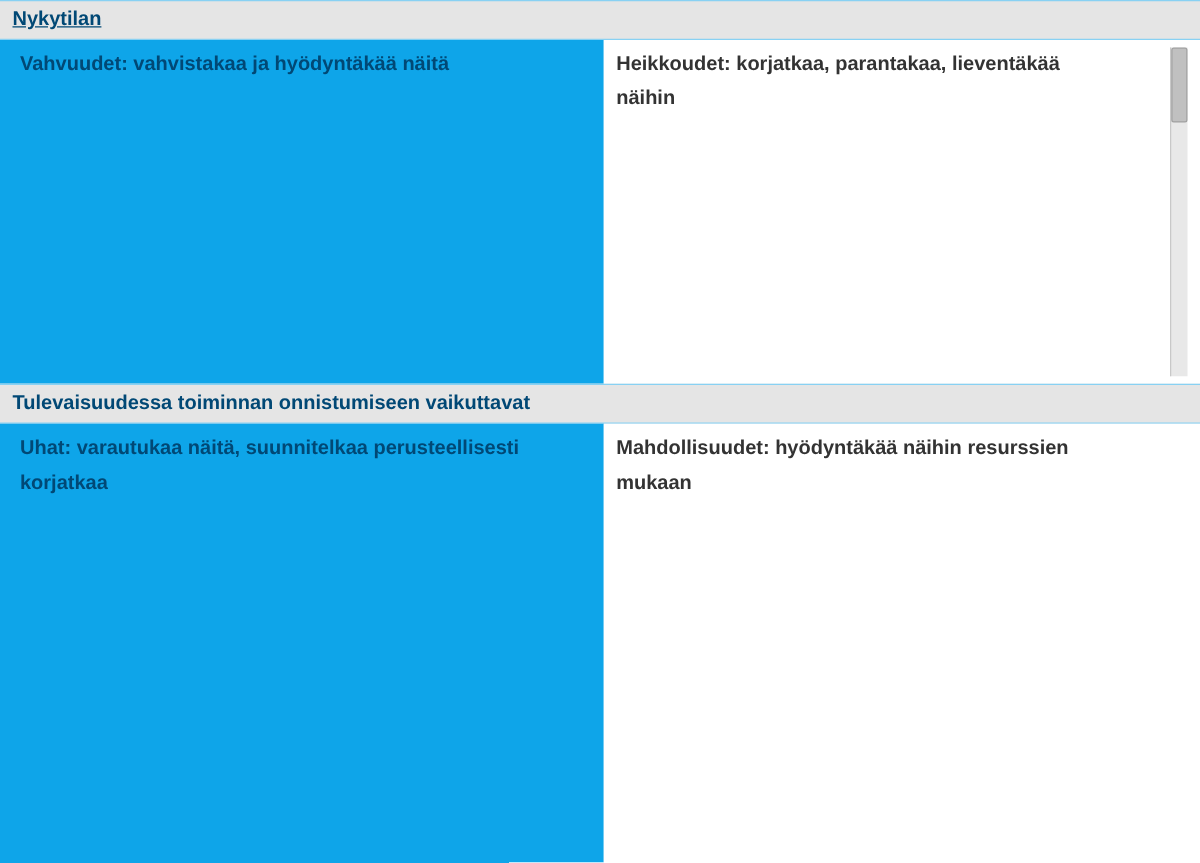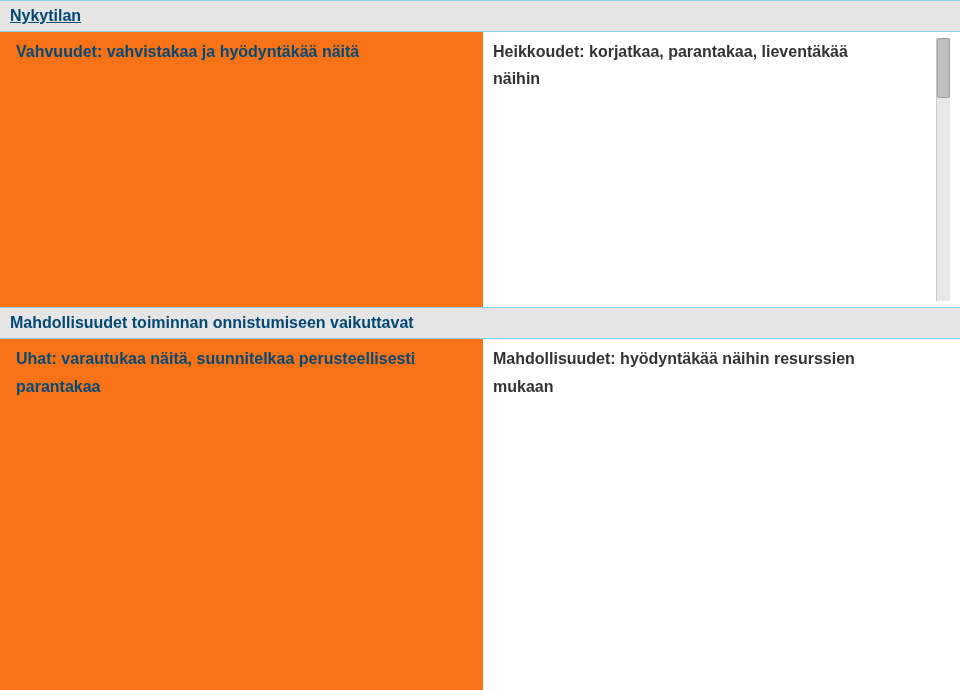--- a/index.html
+++ b/index.html
@@ -34,21 +34,21 @@
     .row {
       display: flex;
       flex: 1;
     }
     .cell {
       flex: 1;
       padding: 6px 10px;
       line-height: 1.7;
     }
     .cell-blue {
-      background: #f97316;
+      background: #0ea5e9;
       padding-left: 16px;
     }
     .cell-blue-text {
       color: #014875;
       font-weight: bold;
     }
     .cell-white {
       background: #fff;
     }
     .cell-white-text {
@@ -102,28 +102,28 @@
         <div class="cell-white-text">näihin</div>
       </div>
       <div class="scrollbar-placeholder">
         <div class="scrollbar-thumb"></div>
       </div>
     </div>
   </div>
 
   <div class="section-header-row">
     <div class="section-header section-header-left">
-      <span class="section-header-title" style="text-decoration:none">Mahdollisuudet toiminnan onnistumiseen vaikuttavat</span>
+      <span class="section-header-title" style="text-decoration:none">Tulevaisuudessa toiminnan onnistumiseen vaikuttavat</span>
     </div>
   </div>
 
   <div class="row" style="flex:1.4">
     <div class="cell cell-blue">
       <div class="cell-blue-text">Uhat: varautukaa näitä, suunnitelkaa perusteellisesti</div>
-      <div class="cell-blue-text">parantakaa</div>
+      <div class="cell-blue-text">korjatkaa</div>
     </div>
     <div class="cell cell-white">
       <div class="cell-white-text">Mahdollisuudet: hyödyntäkää näihin resurssien</div>
       <div class="cell-white-text">mukaan</div>
     </div>
   </div>
 
 </div>
 
 </body></html>

